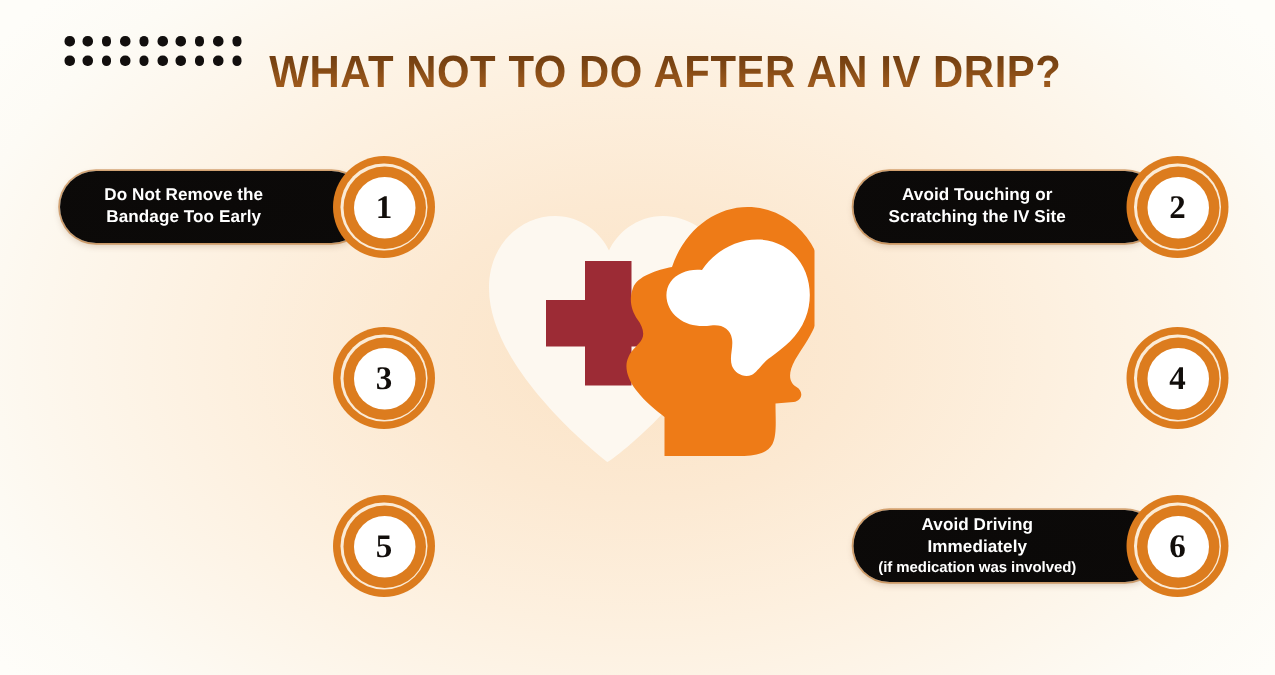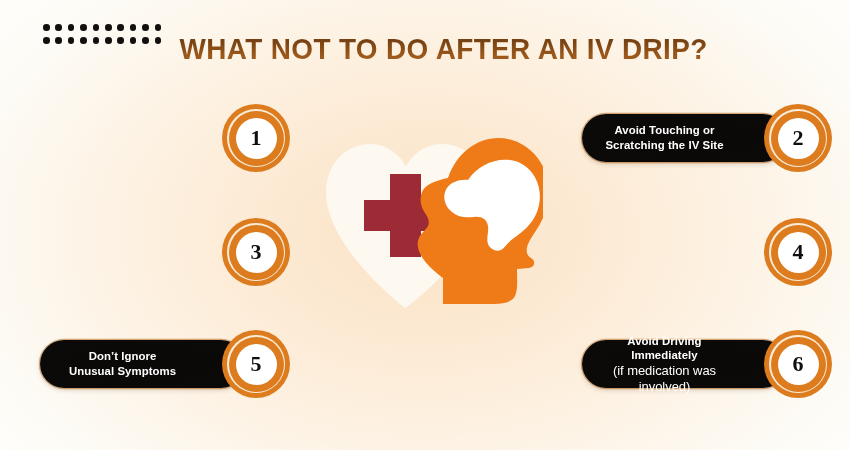--- a/index.html
+++ b/index.html
@@ -75,21 +75,21 @@
   }
   .center-art svg { display:block; width:100%; height:100%; }
 
   
   .item {
     position:absolute;
     width:250px;
     height:68px;
   }
   .item.left  { left:40px; }
-  .item.right { left:582px; }
+  .item.right { left:569px; }
   .row1 { top:104px; }
   .row2 { top:218px; }
   .row3 { top:330px; }
 
   
   .pill {
     position:absolute;
     top:10px;
     width:205px;
     height:48px;
@@ -111,22 +111,22 @@
     color:#FFFFFF;
     font-size:11.4px;
     font-weight:bold;
     line-height:1.28;
     text-align:center;
     letter-spacing:.05px;
     width:100%;
   }
   .pill-sub {
     display:block;
-    font-size:13px;
-    font-weight:normal;
+    font-size:10px;
+    font-weight:bold;
     line-height:1.2;
     letter-spacing:-.05px;
     margin-top:0px;
   }
 
   
   .badge {
     position:absolute;
     top:0;
     width:68px;
@@ -222,20 +222,23 @@
       <path d="M150 62 C 162 44, 186 36, 204 46 C 220 55, 226 76, 219 94
                C 214 107, 204 114, 196 120 C 190 124, 187 130, 183 132
                C 178 134, 172 131, 170 126 C 168 120, 171 114, 170 108
                C 169 101, 163 98, 156 99 C 148 100, 140 99, 134 94
                C 126 88, 124 77, 129 70 C 133 64, 142 61, 150 62 Z" fill="#FFFFFF"></path>
     </svg>
   </div>
 
   <div id="items-host">
       <div class="item left row1">
+        <div class="pill">
+          <div class="pill-text">Do Not Remove the<br>Bandage Too Early</div>
+        </div>
         <div class="badge">
           <div class="badge-inner">
             <div class="badge-core">1</div>
           </div>
         </div>
       </div>
       <div class="item right row1">
         <div class="pill">
           <div class="pill-text">Avoid Touching or<br>Scratching the IV Site</div>
         </div>
@@ -253,23 +256,20 @@
         </div>
       </div>
       <div class="item right row2">
         <div class="badge">
           <div class="badge-inner">
             <div class="badge-core">4</div>
           </div>
         </div>
       </div>
       <div class="item left row3">
-        <div class="pill">
-          <div class="pill-text">Don’t Ignore<br>Unusual Symptoms</div>
-        </div>
         <div class="badge">
           <div class="badge-inner">
             <div class="badge-core">5</div>
           </div>
         </div>
       </div>
       <div class="item right row3">
         <div class="pill">
           <div class="pill-text">Avoid Driving<br>Immediately<span class="pill-sub">(if medication was involved)</span></div>
         </div>

